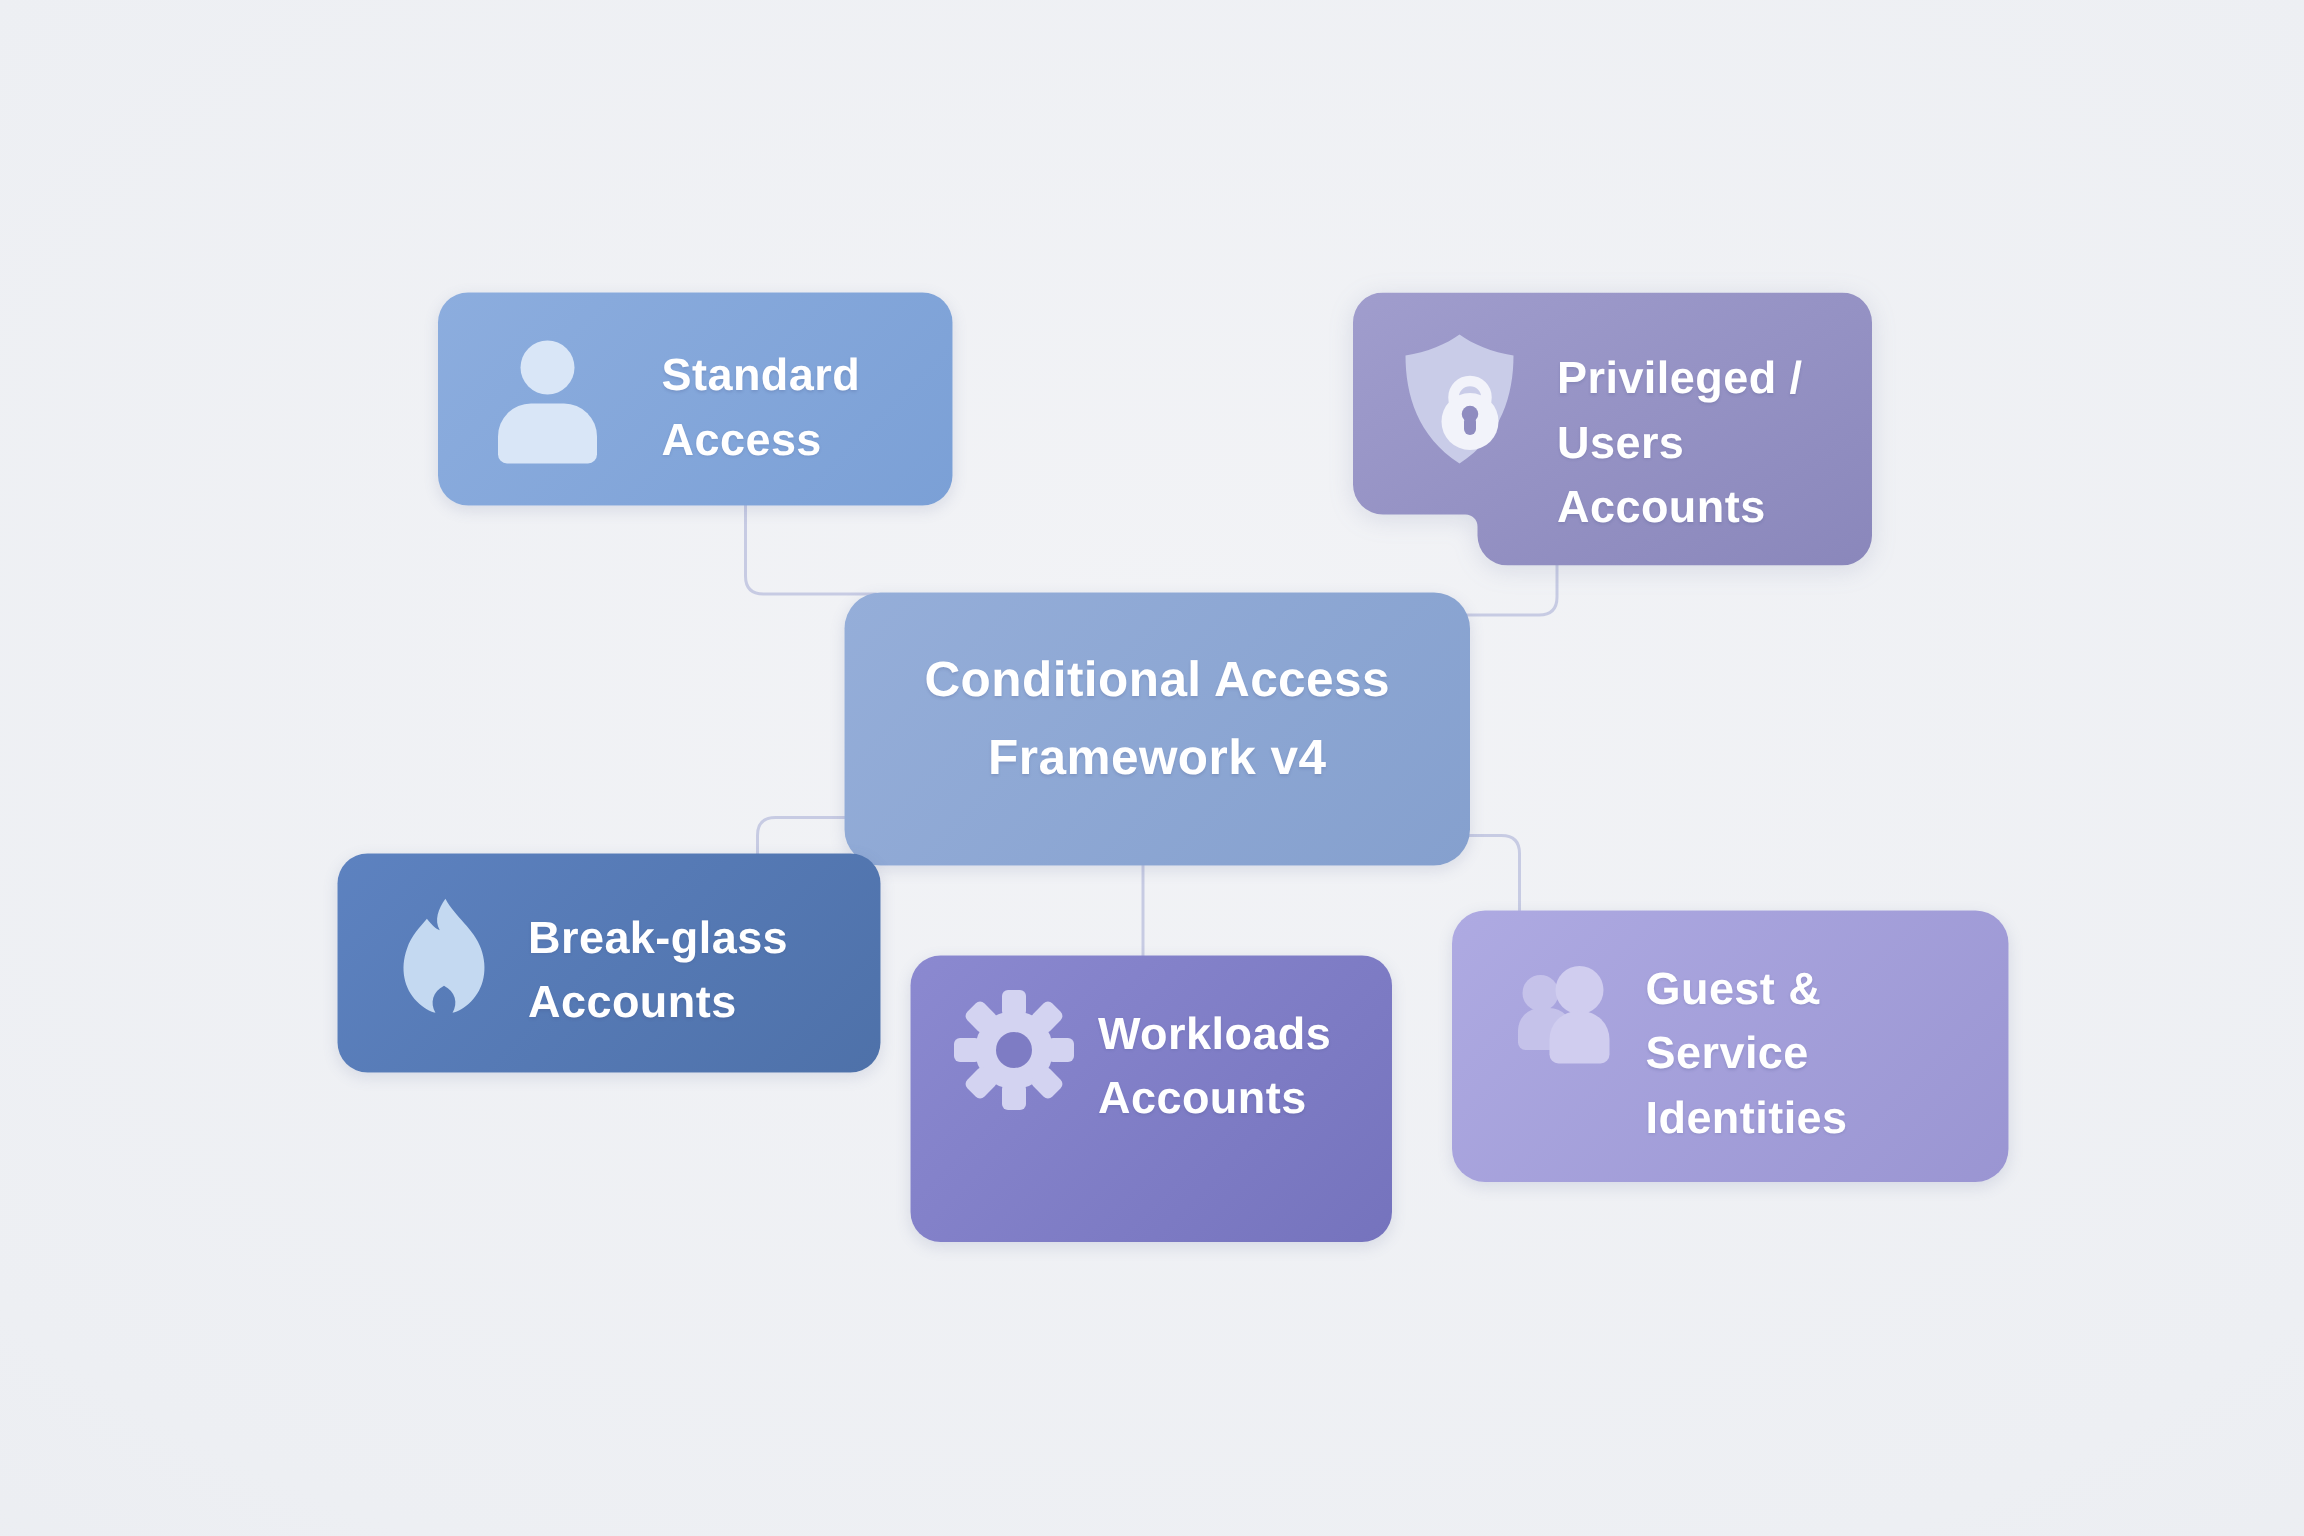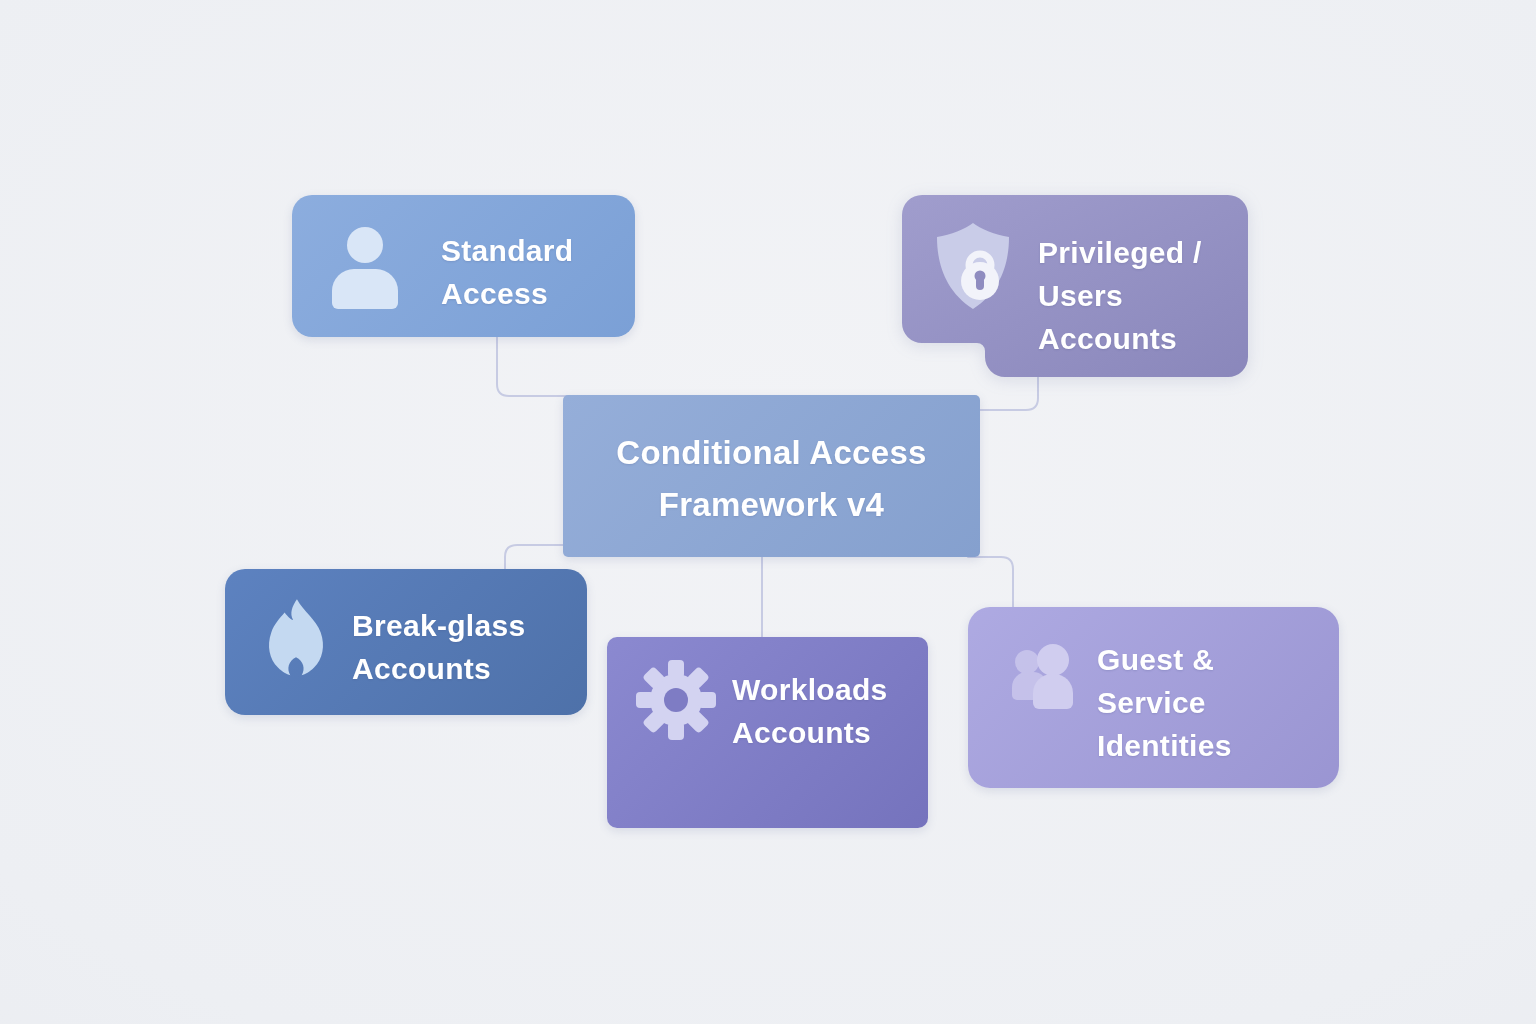--- a/index.html
+++ b/index.html
@@ -19,25 +19,25 @@
   .label{
     position:absolute;color:#ffffff;font-weight:700;font-size:30px;line-height:43px;
     letter-spacing:.3px;text-shadow:0 1px 2px rgba(60,70,120,.18);white-space:nowrap;
   }
   .label .ln{display:block;}
   .node-standard{left:292px;top:195px;width:343px;height:142px;}
   .node-standard .label{left:125px;top:34px;margin-left:24px;}
   .node-privileged{left:902px;top:195px;width:346px;height:214px;border-radius:0;background:none;box-shadow:none;}
   .node-privileged .shape{position:absolute;left:0;top:0;filter:drop-shadow(0 3px 8px rgba(90,100,150,.16));}
   .node-privileged .label{left:136px;top:36px;}
-  .node-center{left:563px;top:395px;width:417px;height:162px;border-radius:5px;}
+  .node-center{left:563px;top:395px;width:417px;height:182px;border-radius:24px;}
   .node-center .label{left:0;right:0;top:32px;text-align:center;font-size:33px;line-height:52px;}
   .node-break{left:225px;top:569px;width:362px;height:146px;}
   .node-break .label{left:127px;top:35px;}
-  .node-workloads{left:607px;top:637px;width:321px;height:191px;border-radius:10px;}
+  .node-workloads{left:607px;top:637px;width:321px;height:191px;border-radius:20px;}
   .node-workloads .label{left:125px;top:31px;}
   .node-guest{left:968px;top:607px;width:339px;height:181px;border-radius:22px;}
   .node-guest .label{left:129px;top:31px;}
 </style>
 </head>
 <body>
 
 <div class="canvas">
 
   <svg class="connectors" width="1536" height="1024" viewBox="0 0 1536 1024">

